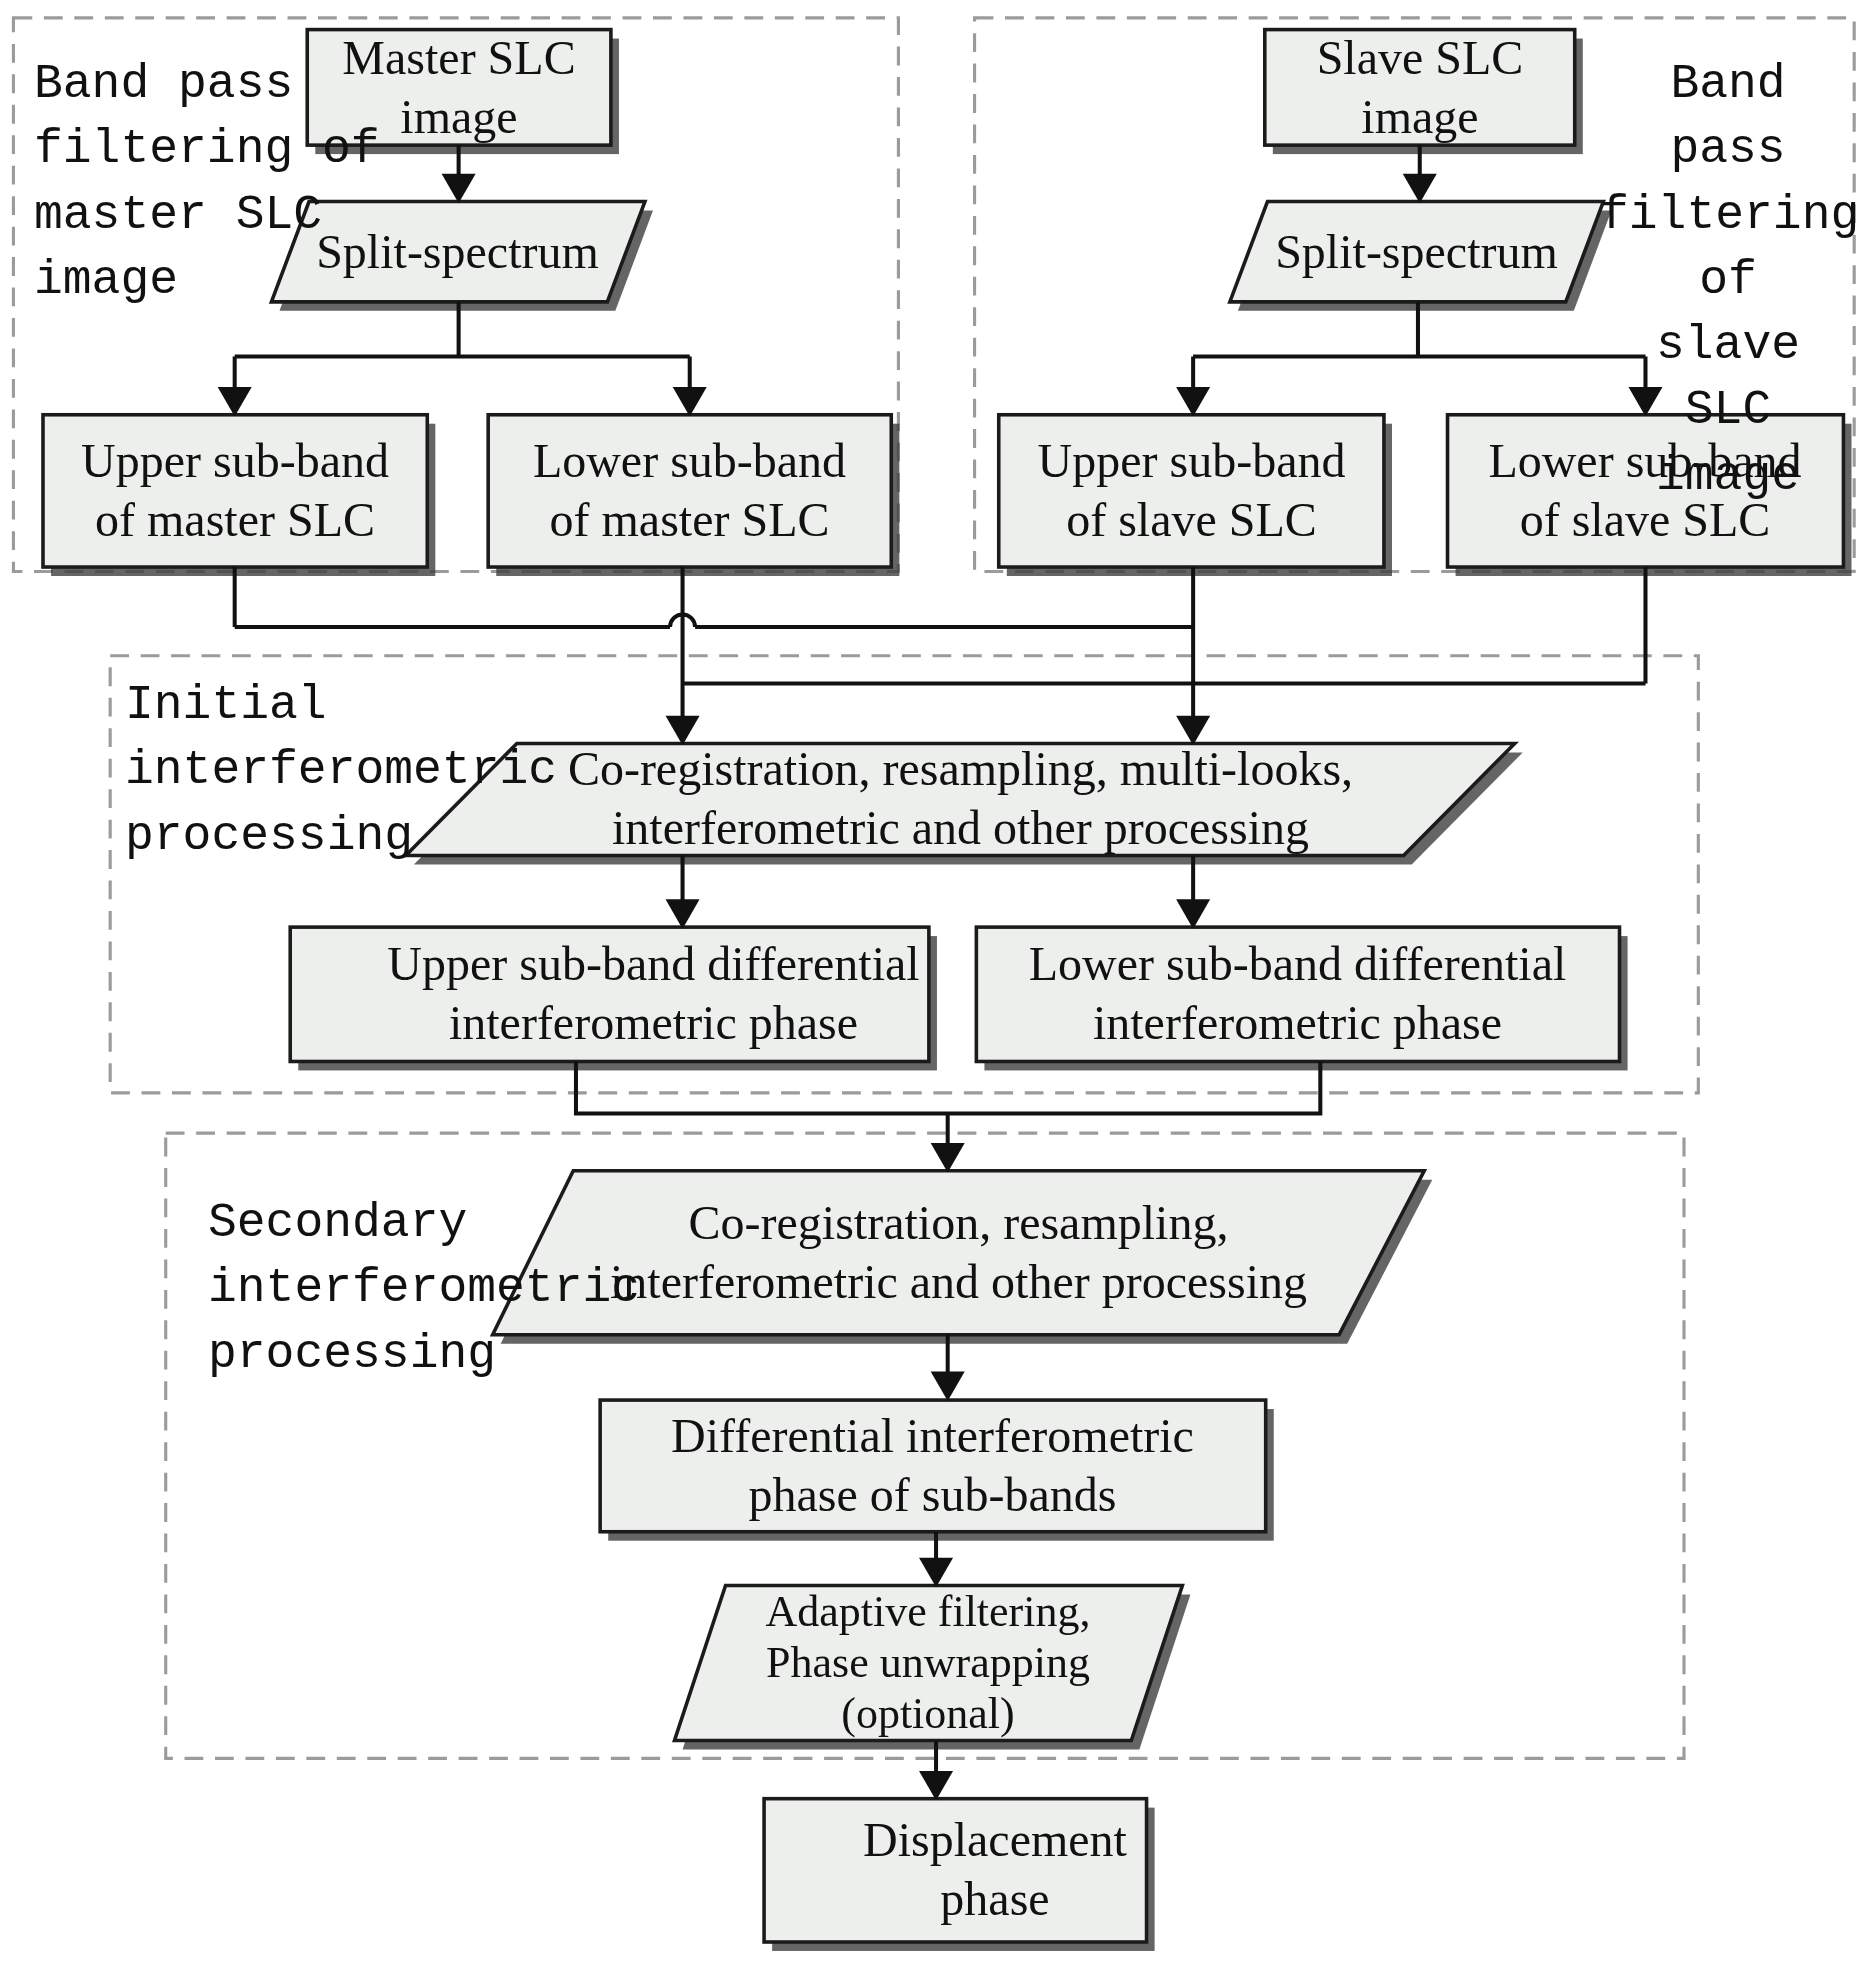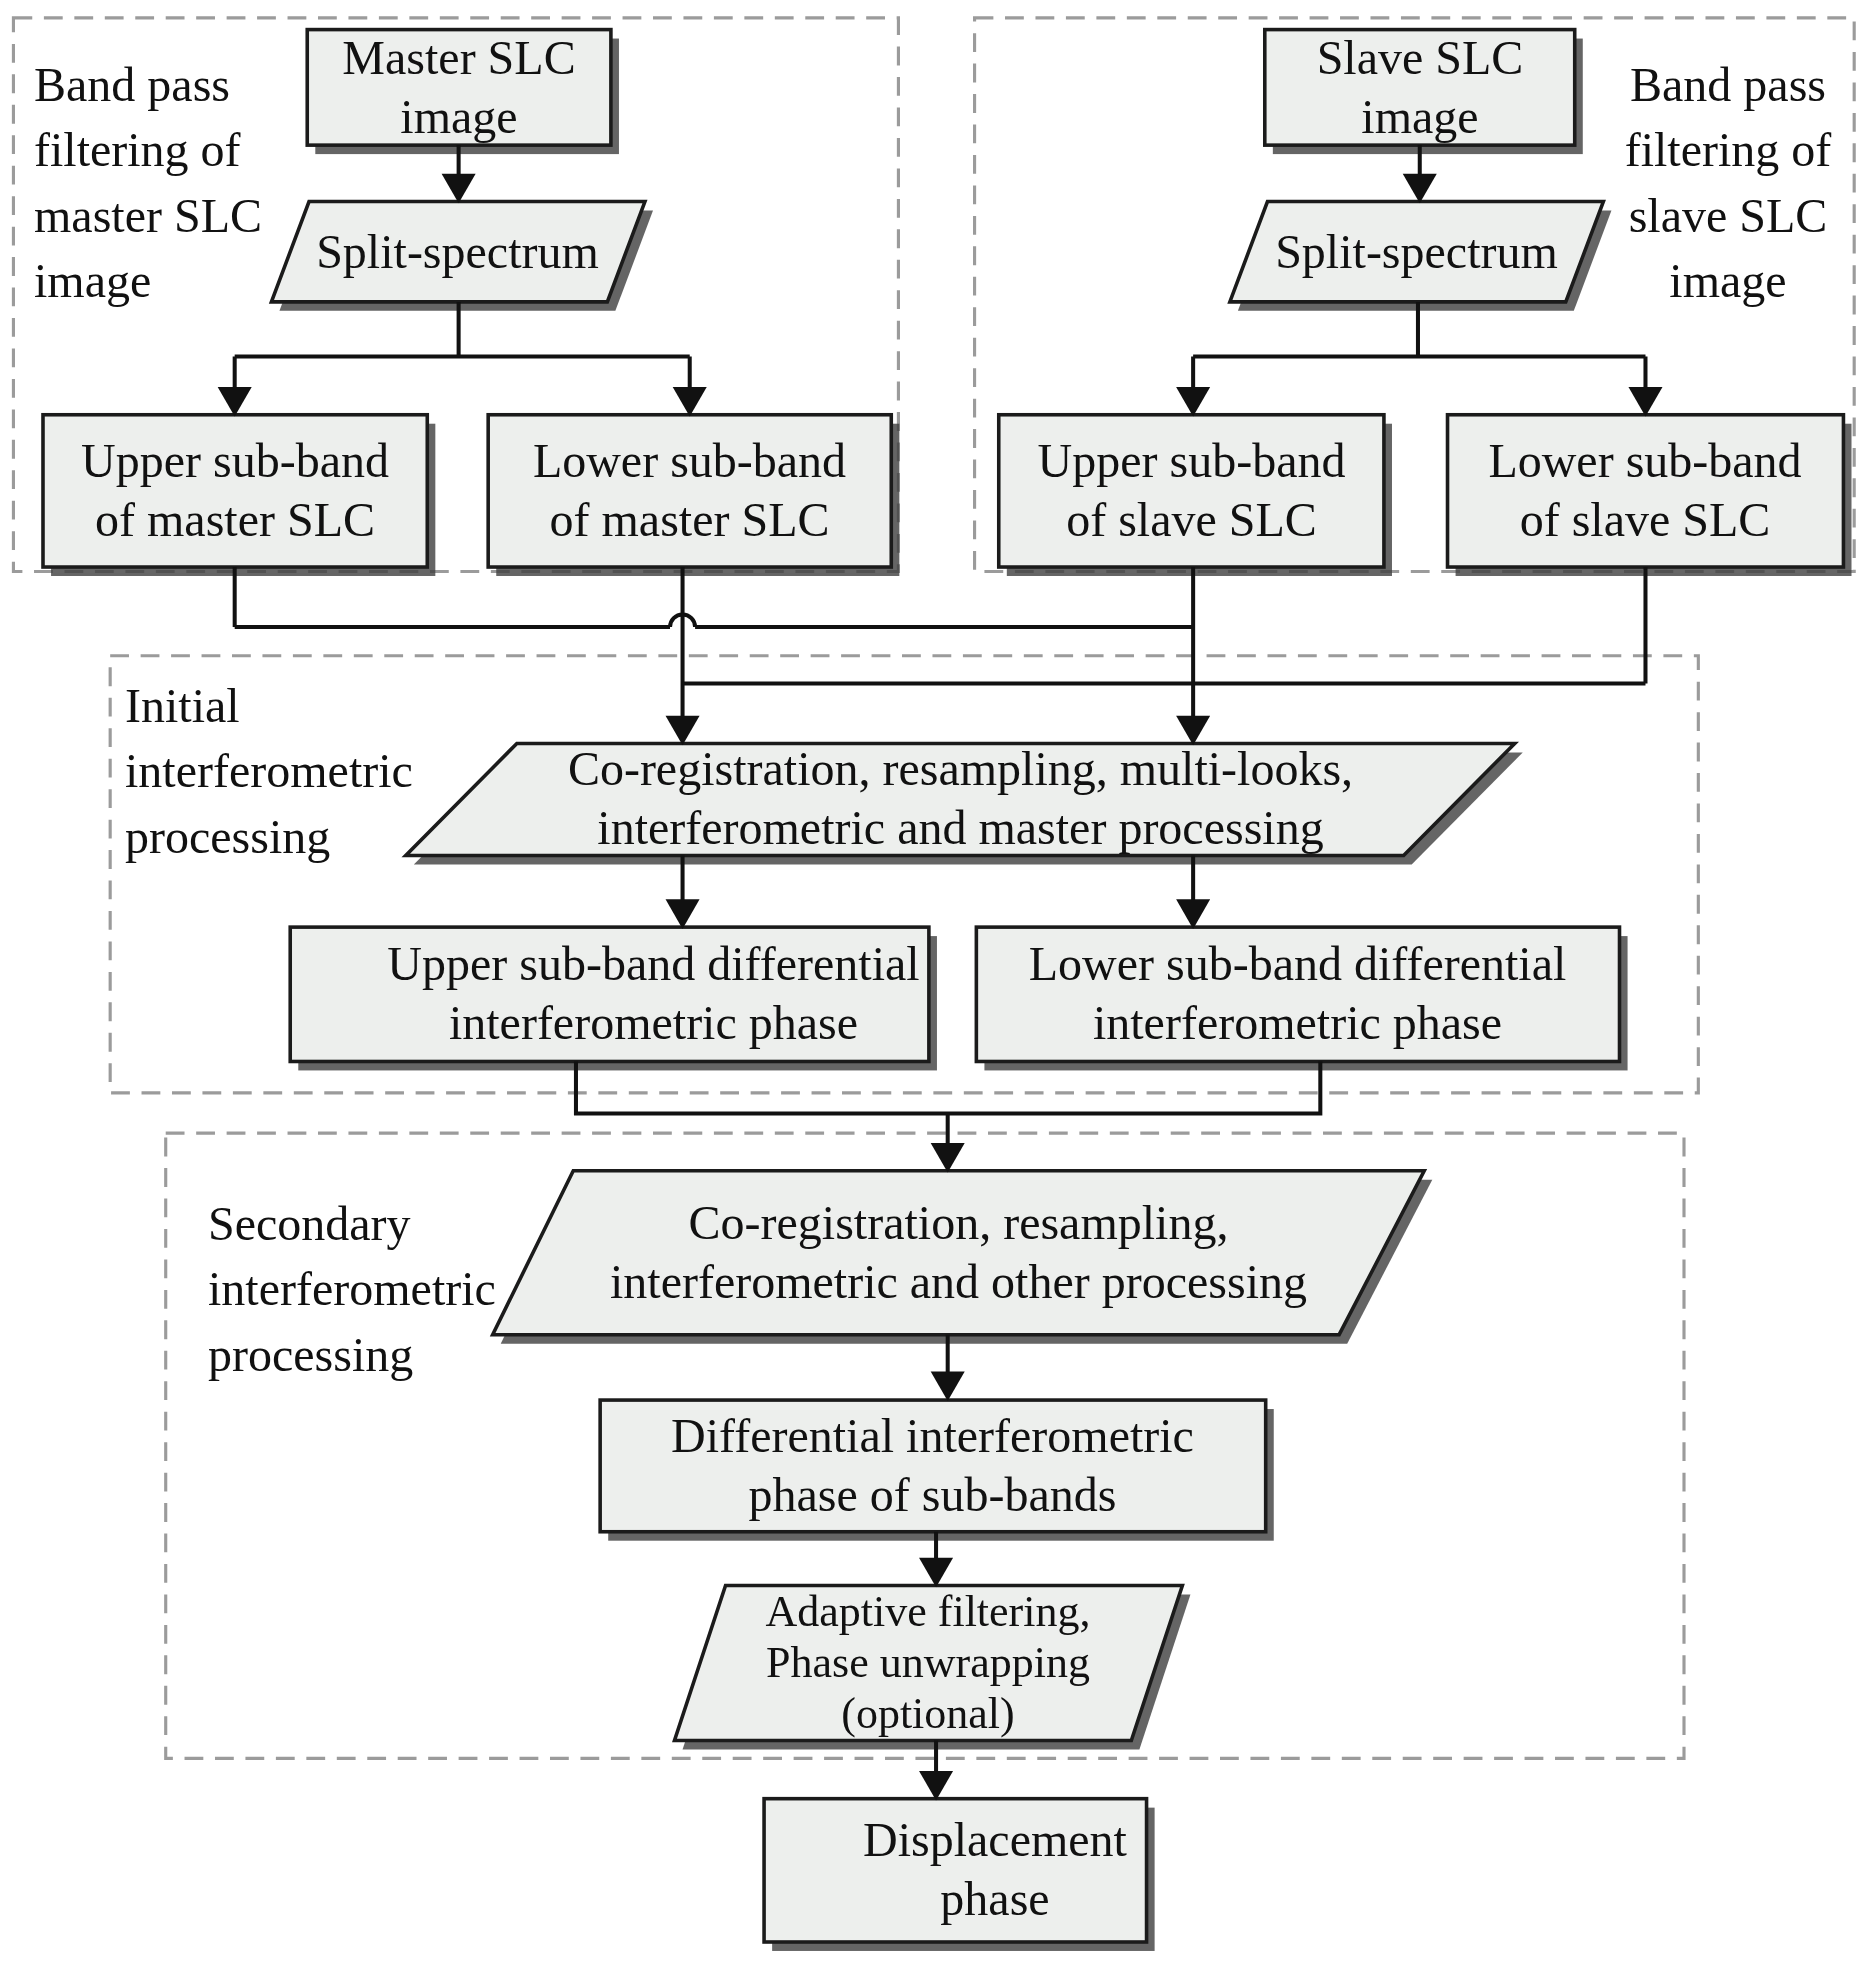--- a/index.html
+++ b/index.html
@@ -18,21 +18,21 @@
   .wire{fill:none;stroke:#111;stroke-width:4.5;}
   .head{fill:#111;stroke:none;}
   .txt{
     position:absolute;display:flex;align-items:center;justify-content:center;
     text-align:center;white-space:pre-line;
     font-size:48px;line-height:1.22;
   }
   .txt.small{font-size:44px;line-height:1.16;}
   .lbl{
     position:absolute;display:block;white-space:pre-line;
-    font-size:48px;line-height:1.36;text-align:left;
+    font-size:48px;line-height:1.36;text-align:left;font-family:Liberation Mono, monospace;
   }
   .lbl.center{text-align:center;}
 </style>
 </head>
 <body>
 
 <div class="stage">
 
   <svg width="1873" height="1968" viewBox="0 0 2091 2197">
 
@@ -138,21 +138,21 @@
   <div class="txt" style="left:1230px;top:202px;width:373px;height:100px;">Split-spectrum</div>
   <div class="txt" style="left:43px;top:415px;width:384px;height:152px;">Upper sub-band
 of master SLC</div>
   <div class="txt" style="left:488px;top:415px;width:403px;height:152px;">Lower sub-band
 of master SLC</div>
   <div class="txt" style="left:999px;top:415px;width:385px;height:152px;">Upper sub-band
 of slave SLC</div>
   <div class="txt" style="left:1447px;top:415px;width:396px;height:152px;">Lower sub-band
 of slave SLC</div>
   <div class="txt" style="left:406px;top:743px;width:1109px;height:112px;">Co-registration, resampling, multi-looks,
-interferometric and master processing</div>
+interferometric and other processing</div>
   <div class="txt" style="left:290px;top:927px;width:639px;height:134px;margin-left:44px;">Upper sub-band differential
 interferometric phase</div>
   <div class="txt" style="left:976px;top:927px;width:643px;height:134px;">Lower sub-band differential
 interferometric phase</div>
   <div class="txt" style="left:493px;top:1171px;width:931px;height:164px;">Co-registration, resampling,
 interferometric and other processing</div>
   <div class="txt small" style="left:674px;top:1585px;width:508px;height:155px;">Adaptive filtering,
 Phase unwrapping
 (optional)</div>
   <div class="txt" style="left:600px;top:1400px;width:665px;height:132px;">Differential interferometric

